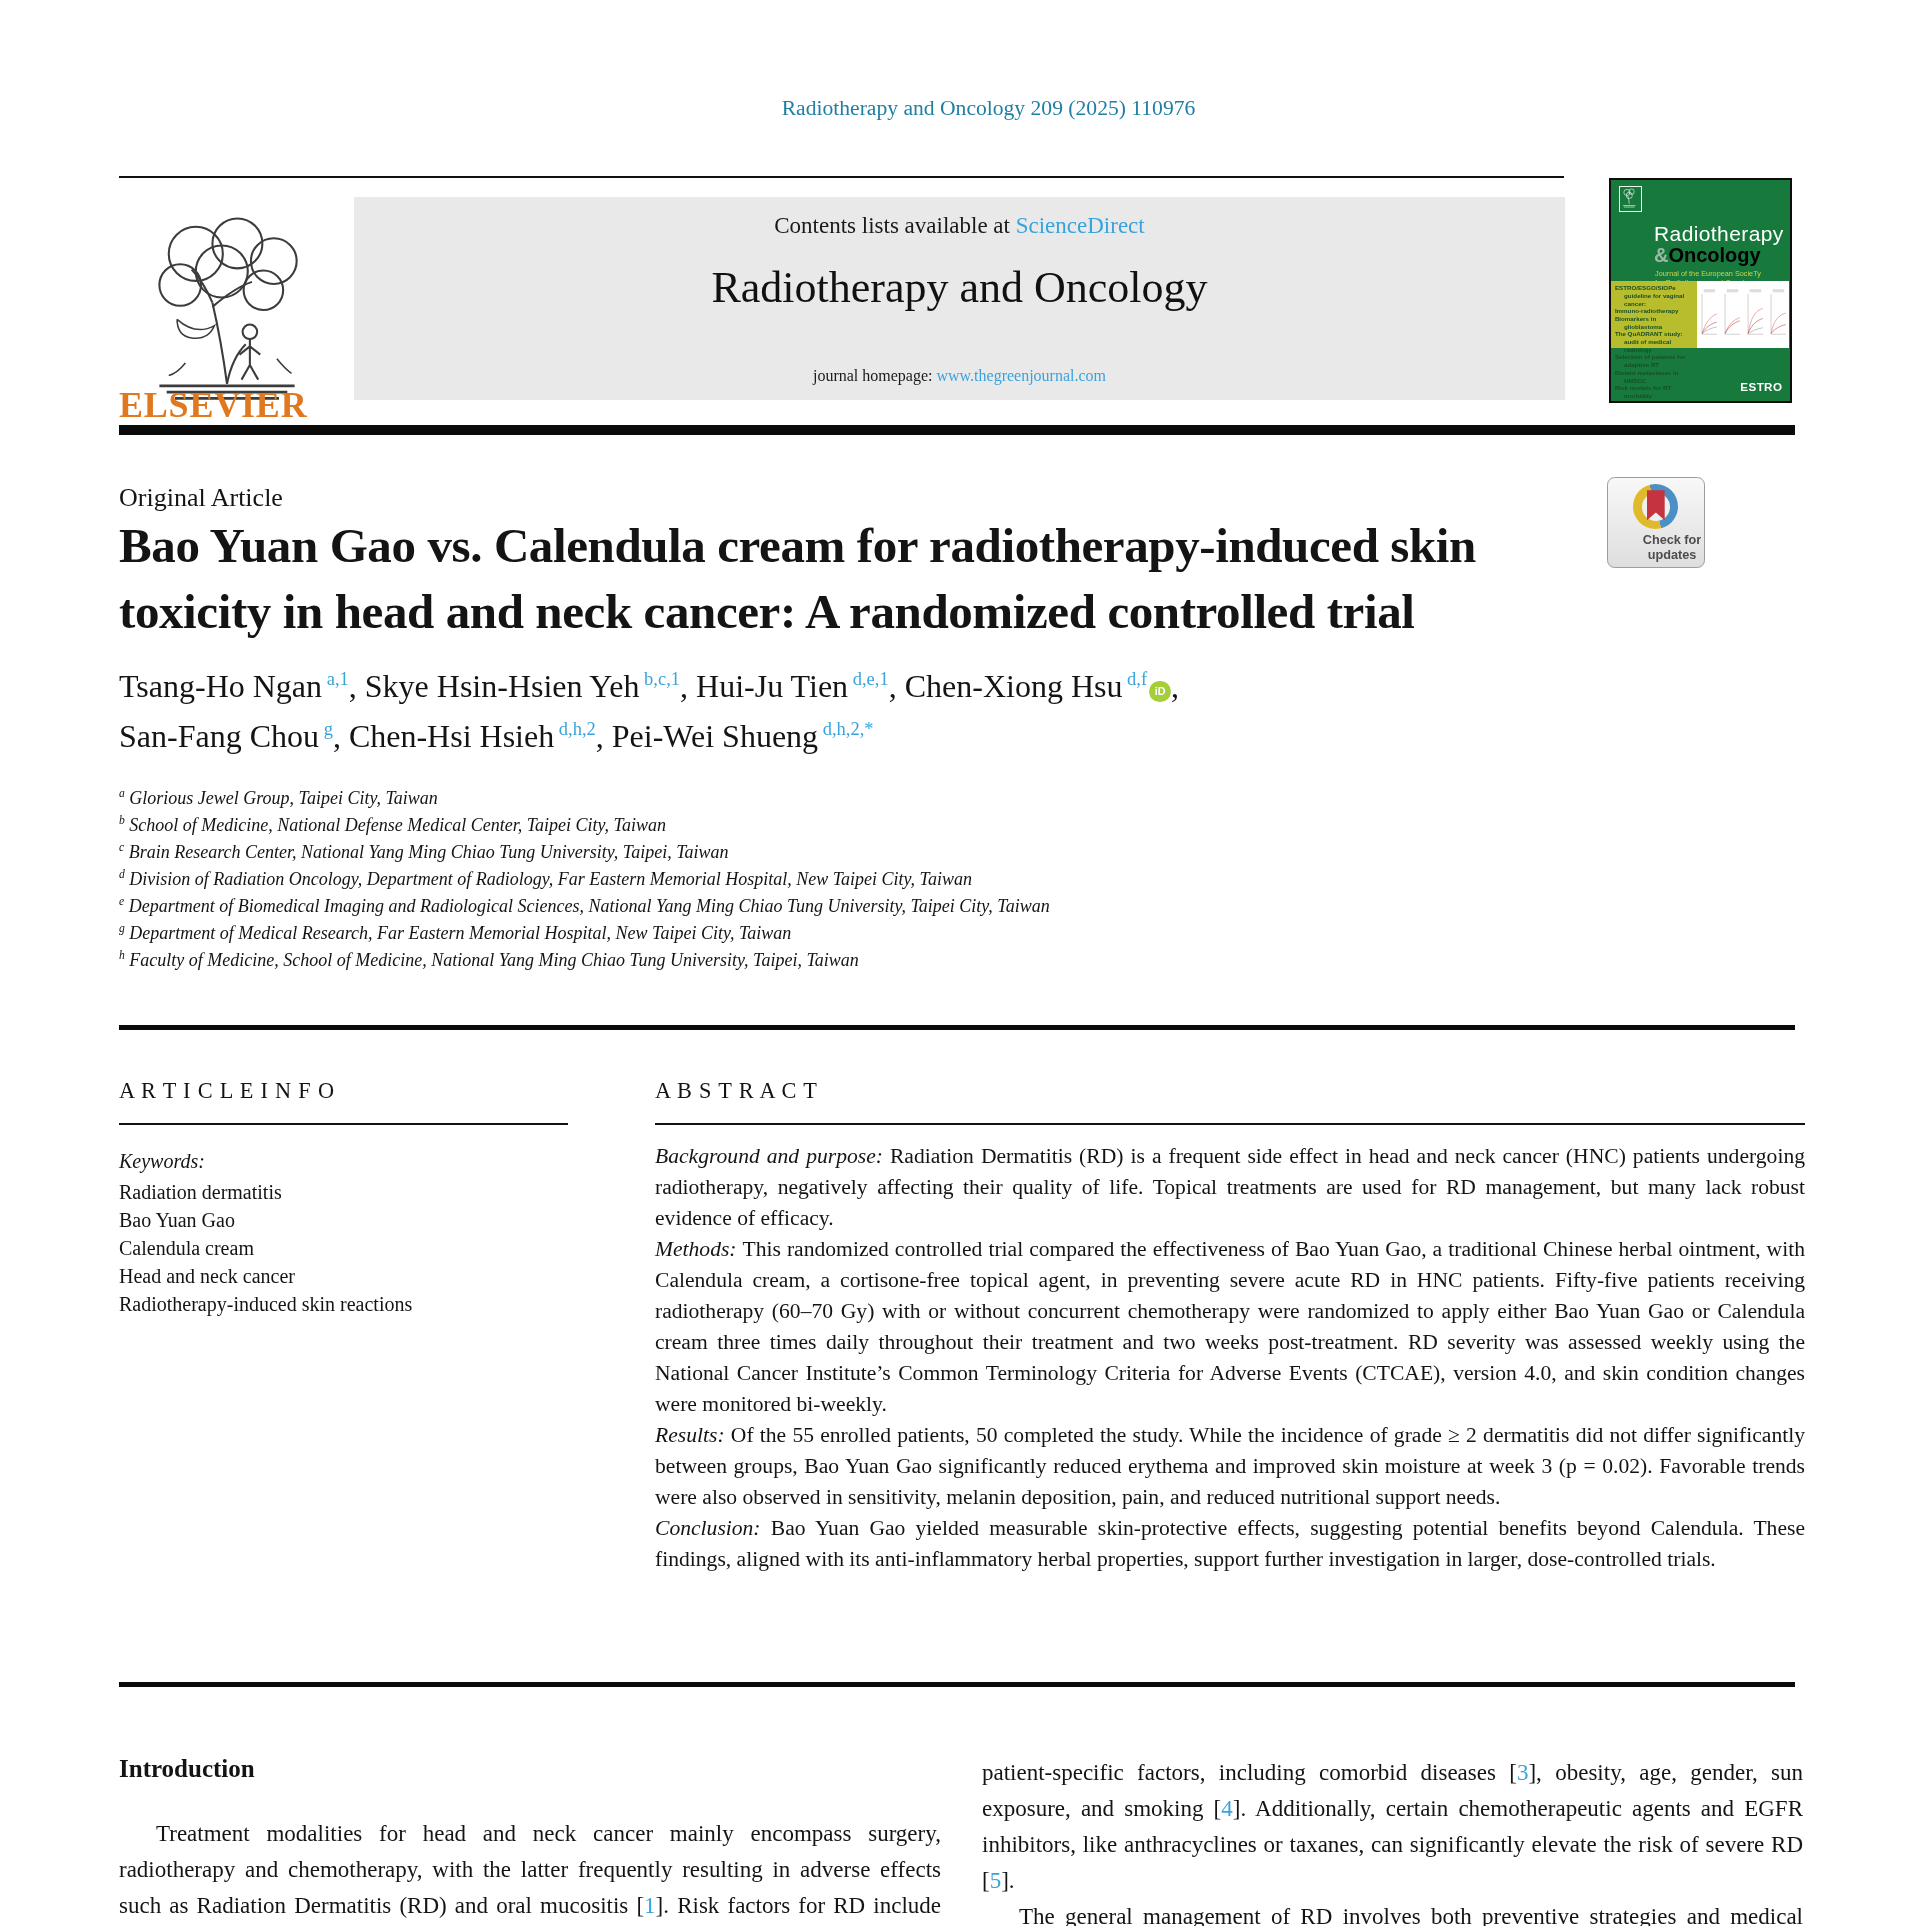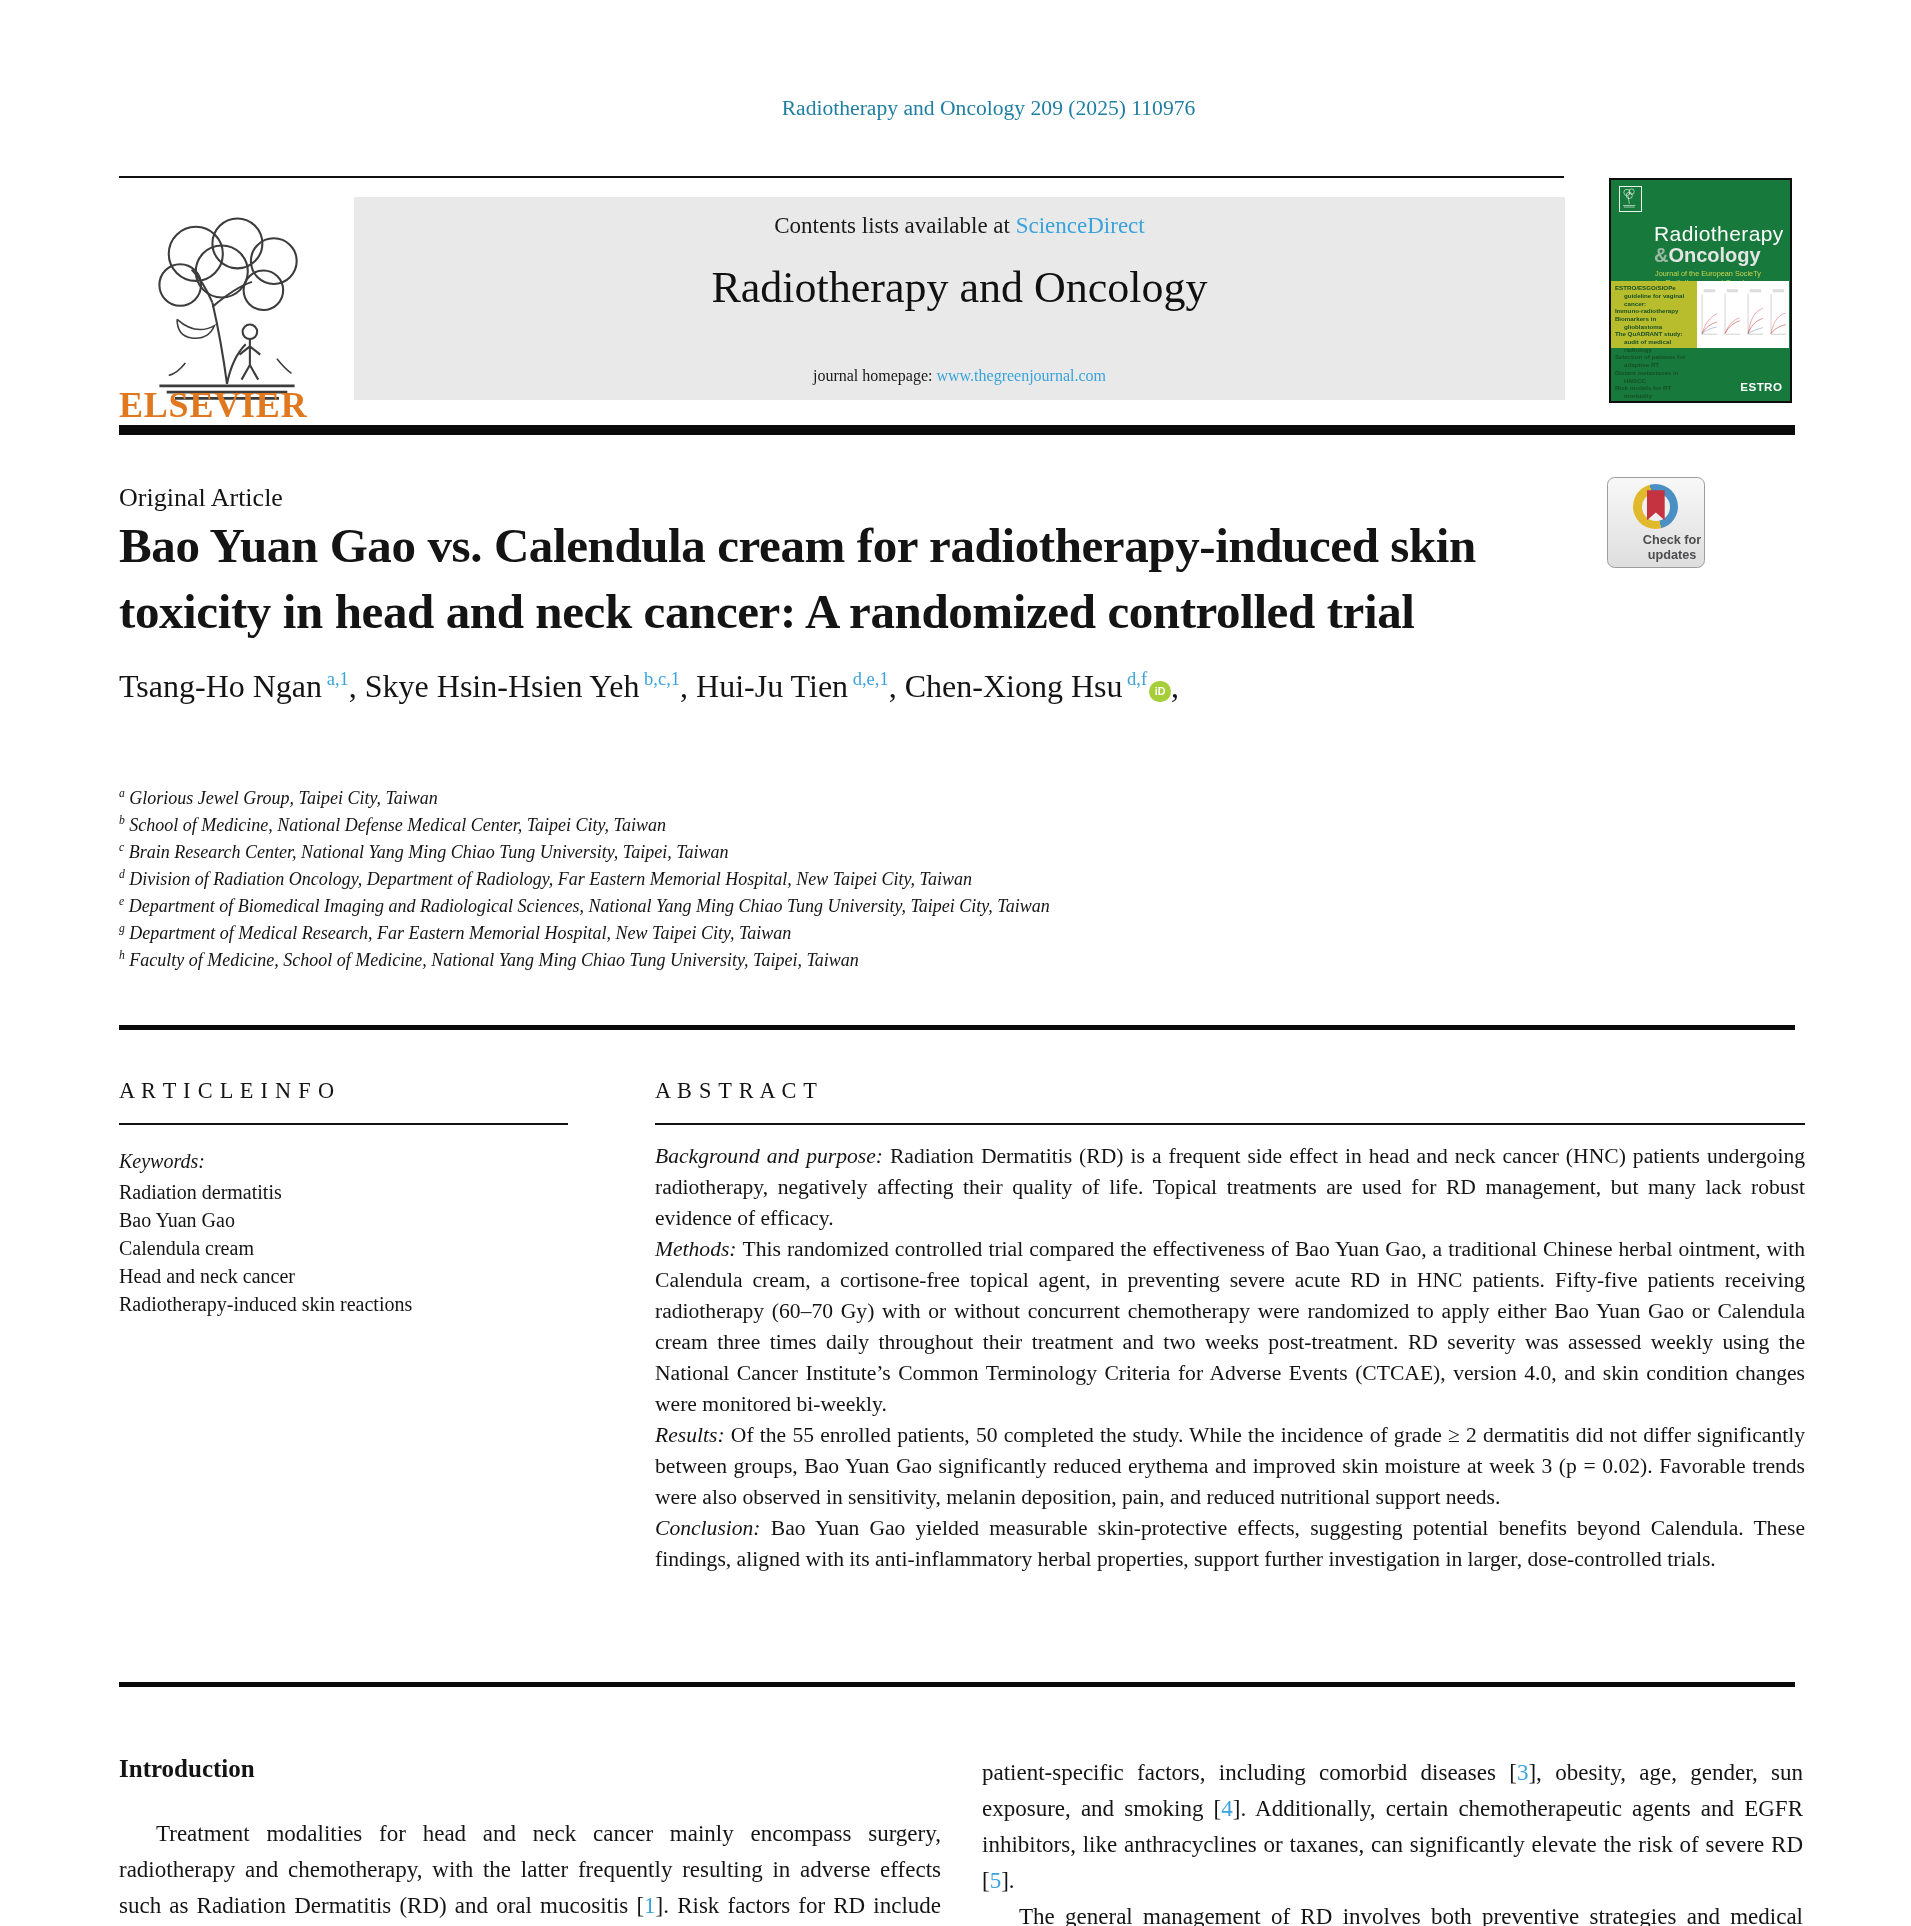--- a/index.html
+++ b/index.html
@@ -21,21 +21,21 @@
 
   .elsevier-logo{left:123px;top:203px;width:208px;height:216px;}
   .elsevier-word{left:119px;top:384px;width:216px;font-size:36px;font-weight:bold;color:#e07820;letter-spacing:0.8px;}
 
   
   .cover{left:1609px;top:178px;width:183px;height:225px;background:#177a3c;border:2.7px solid #0d0d0d;box-sizing:border-box;font-family:"Liberation Sans",sans-serif;}
   .cover-minilogo{position:absolute;left:7.7px;top:6.2px;width:21px;height:24px;border:1.2px solid #eef3ee;}
   .cover-brand{position:absolute;left:43px;top:42px;width:129px;text-align:left;color:#ffffff;font-size:21px;font-weight:normal;letter-spacing:0.4px;}
   .cover-brand2{position:absolute;left:43px;top:64px;width:129px;font-size:20px;font-weight:bold;}
   .cover-brand2 .amp{color:#9db8a4;}
-  .cover-brand2 .onc{color:#e5e5e5;}
+  .cover-brand2 .onc{color:#000000;}
   .cover-subtitle{position:absolute;left:44px;top:89px;width:116px;font-size:7.3px;line-height:9.2px;color:#c9d44e;}
   .cover-band{position:absolute;left:0;top:101px;width:100%;height:67px;}
   .cover-hl-panel{position:absolute;left:0;top:0;width:86px;height:67px;background:#b8bd2e;box-sizing:border-box;padding:3.1px 2.3px 2.3px 3.9px;}
   .cover-hl{font-size:6.2px;font-weight:bold;color:#174f26;line-height:7.7px;padding-left:9.2px;text-indent:-9.2px;}
   .cover-chart-panel{position:absolute;left:86px;top:0;width:92px;height:67px;background:#ffffff;display:flex;justify-content:space-around;align-items:center;}
   .cover-estro{position:absolute;right:7.7px;bottom:7.7px;color:#ffffff;font-size:11.6px;font-weight:bold;letter-spacing:0.4px;}
 
   .bar1{left:119px;top:425px;width:1676px;height:10px;background:#0a0a0a;}
 
   .original-article{left:119px;top:469px;font-size:26px;margin-top:14px;}
@@ -199,20 +199,21 @@
     <div class="badge-bookmark"></div>
     <div class="badge-text">
       <div>Check for</div>
       <div>updates</div>
     </div>
   </div>
 
   <div class="abs title">Bao Yuan Gao vs. Calendula cream for radiotherapy-induced skin toxicity in head and neck cancer: A randomized controlled trial</div>
 
   <div class="abs author-line" style="top:668px;"><span>Tsang-Ho Ngan</span><sup class="auth-sup"> a,1</sup>, <span>Skye Hsin-Hsien Yeh</span><sup class="auth-sup"> b,c,1</sup>, <span>Hui-Ju Tien</span><sup class="auth-sup"> d,e,1</sup>, <span>Chen-Xiong Hsu</span><sup class="auth-sup"> d,f</sup><span class="orcid">iD</span>,</div>
+  <div class="abs author-line" style="top:718px;"><span>San-Fang Chou</span><sup class="auth-sup"> g</sup>, <span>Chen-Hsi Hsieh</span><sup class="auth-sup"> d,h,2</sup>, <span>Pei-Wei Shueng</span><sup class="auth-sup"> d,h,2,*</sup></div>
 
   <div class="abs affiliations">
       <div class="affil"><sup>a</sup> Glorious Jewel Group, Taipei City, Taiwan</div>
       <div class="affil"><sup>b</sup> School of Medicine, National Defense Medical Center, Taipei City, Taiwan</div>
       <div class="affil"><sup>c</sup> Brain Research Center, National Yang Ming Chiao Tung University, Taipei, Taiwan</div>
       <div class="affil"><sup>d</sup> Division of Radiation Oncology, Department of Radiology, Far Eastern Memorial Hospital, New Taipei City, Taiwan</div>
       <div class="affil"><sup>e</sup> Department of Biomedical Imaging and Radiological Sciences, National Yang Ming Chiao Tung University, Taipei City, Taiwan</div>
       <div class="affil"><sup>g</sup> Department of Medical Research, Far Eastern Memorial Hospital, New Taipei City, Taiwan</div>
       <div class="affil"><sup>h</sup> Faculty of Medicine, School of Medicine, National Yang Ming Chiao Tung University, Taipei, Taiwan</div>
     </div>

